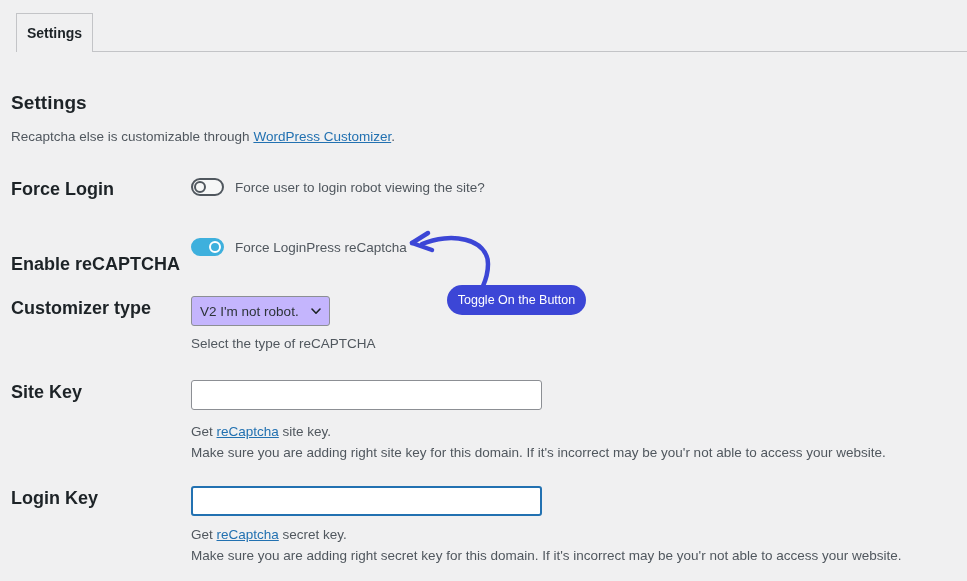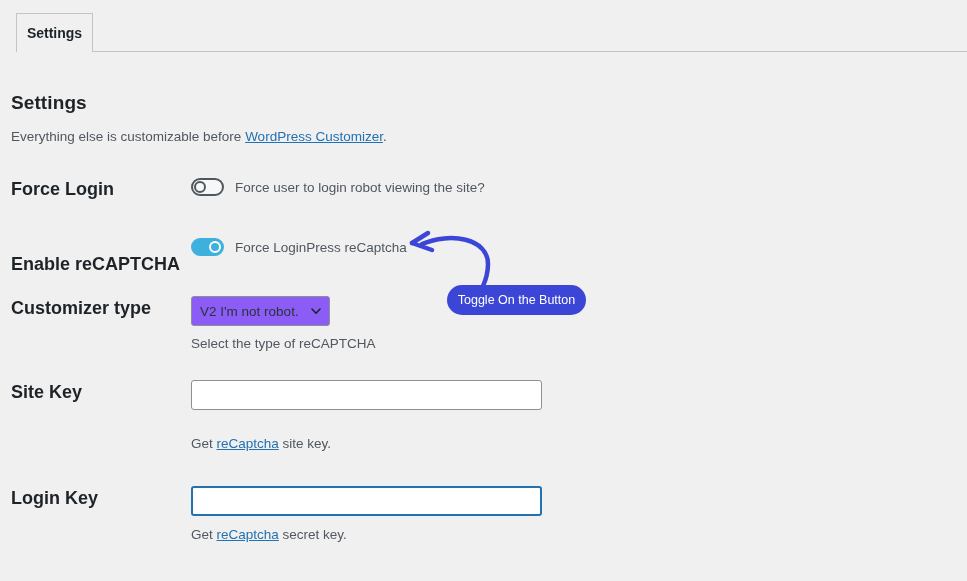--- a/index.html
+++ b/index.html
@@ -143,21 +143,21 @@
     color: #50575e;
     white-space: nowrap;
   }
 
   
   .select-box {
     position: relative;
     width: 139px;
     height: 30px;
     box-sizing: border-box;
-    background: #8b5cf6;
+    background: #c4b5fd;
     border: 1px solid #8c8f94;
     border-radius: 3px;
     display: flex;
     align-items: center;
     padding: 0 26px 0 8px;
     font-size: 13.5px;
     color: #2c3338;
     cursor: pointer;
     white-space: nowrap;
     overflow: hidden;
@@ -231,21 +231,21 @@
 
 <div class="tab-strip">
   <div class="tab-strip-baseline"></div>
   <div class="tab">
     <span>Settings</span>
   </div>
 </div>
 
 <div class="page-title">Settings</div>
 <div class="page-subtitle">
-  <span>Everything else is customizable before </span><a class="link">WordPress Customizer</a><span>.</span>
+  <span>Recaptcha else is customizable through </span><a class="link">WordPress Customizer</a><span>.</span>
 </div>
 
 <div class="row" style="top:178px;">
   <div class="row-label" style="top:1px;">Force Login</div>
   <div class="row-field" style="top:0px;">
     <div class="toggle-line">
       <div class="toggle off">
         <div class="knob"></div>
       </div>
       <div class="toggle-text">Force user to login robot viewing the site?</div>
@@ -284,27 +284,29 @@
       </svg>
     </div>
     <div class="help" style="margin-top:10px;">Select the type of reCAPTCHA</div>
   </div>
 </div>
 
 <div class="row" style="top:380px;">
   <div class="row-label" style="top:2px;">Site Key</div>
   <div class="row-field" style="top:0px;">
     <input class="text-input" type="text" placeholder="" style="">
-    <div class="help" style="margin-top:26px;">
+    <div class="help" style="margin-top:14px;">
       <span>Get </span><a class="link">reCaptcha</a><span> site key.</span>
     </div>
+    <div class="help" style="margin-top:6px;">Make sure you are adding right site key for this domain. If it's incorrect may be you'r not able to access your website.</div>
   </div>
 </div>
 
 <div class="row" style="top:486px;">
   <div class="row-label" style="top:2px;">Login Key</div>
   <div class="row-field" style="top:0px;">
     <input class="text-input focused" type="text" placeholder="" style="">
     <div class="help" style="margin-top:11px;">
       <span>Get </span><a class="link">reCaptcha</a><span> secret key.</span>
     </div>
+    <div class="help" style="margin-top:6px;">Make sure you are adding right secret key for this domain. If it's incorrect may be you'r not able to access your website.</div>
   </div>
 </div>
 
 </body></html>

